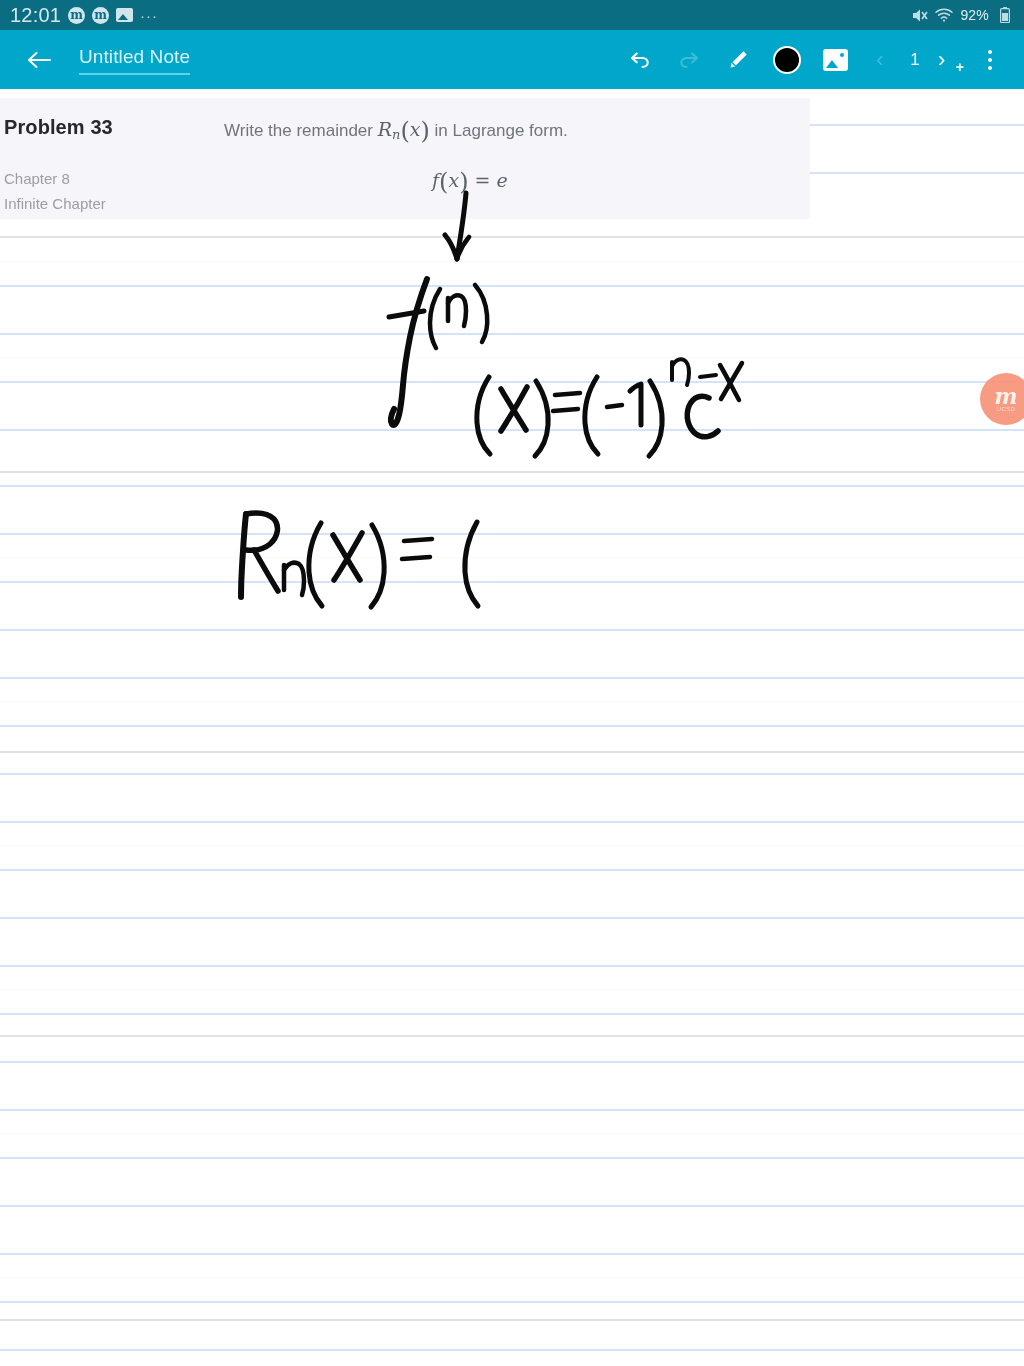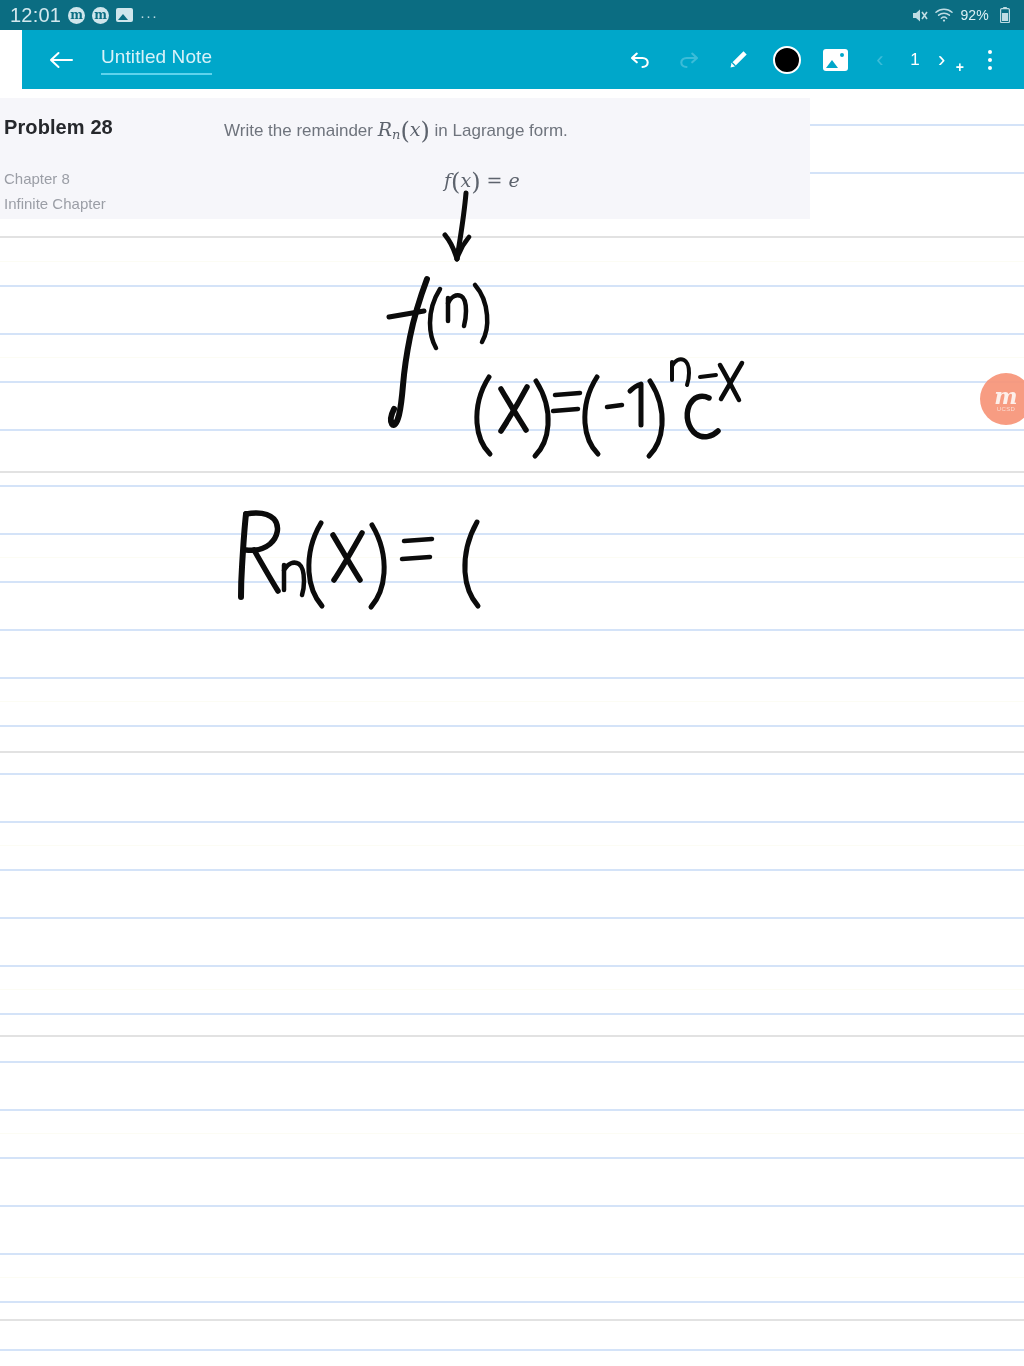--- a/index.html
+++ b/index.html
@@ -98,21 +98,20 @@
   
   .app-bar {
     height: 59px;
     background: #00a7ca;
     display: flex;
     align-items: center;
     padding: 0 14px 0 22px;
     box-sizing: border-box;
     position: relative;
     z-index: 19;
-    margin-left: 22px;
   }
   .back-arrow {
     width: 34px;
     height: 34px;
     display: inline-flex;
     align-items: center;
     justify-content: center;
     color: #ffffff;
     cursor: pointer;
   }
@@ -297,21 +296,21 @@
   .problem-statement {
     position: absolute;
     left: 224px;
     top: 19px;
     font-size: 17px;
     color: #6f747d;
     white-space: nowrap;
   }
   .problem-equation {
     position: absolute;
-    left: 444px;
+    left: 432px;
     top: 70px;
     font-size: 18px;
     color: #6f747d;
     white-space: nowrap;
   }
   .mathi {
     font-family: "DejaVu Serif", serif;
     font-style: italic;
     font-size: 19px;
     color: #5d636d;
@@ -507,21 +506,21 @@
     <div class="rule-line" style="top:1068px"></div>
     <div class="rule-line" style="top:1116px"></div>
     <div class="rule-line" style="top:1164px"></div>
     <div class="rule-line faint" style="top:1188px"></div>
     <div class="rule-line" style="top:1212px"></div>
     <div class="rule-line gray" style="top:1230px"></div>
     <div class="rule-line" style="top:1260px"></div>
   </div>
 
   <div class="problem-panel">
-    <div class="problem-title">Problem 28</div>
+    <div class="problem-title">Problem 33</div>
     <div class="problem-chapter">
       <div>Chapter 8</div>
       <div>Infinite Chapter</div>
     </div>
     <div class="problem-statement">
       <span>Write the remainder </span><span class="mathi"><span>R</span><span class="sub">n</span></span><span class="paren-big">(</span><span class="mathi">x</span><span class="paren-big">)</span><span> in Lagrange form.</span>
     </div>
     <div class="problem-equation">
       <span class="mathi">f</span><span class="paren-big">(</span><span class="mathi">x</span><span class="paren-big">)</span><span class="mathi"> = </span><span class="mathi">e</span>
     </div>

